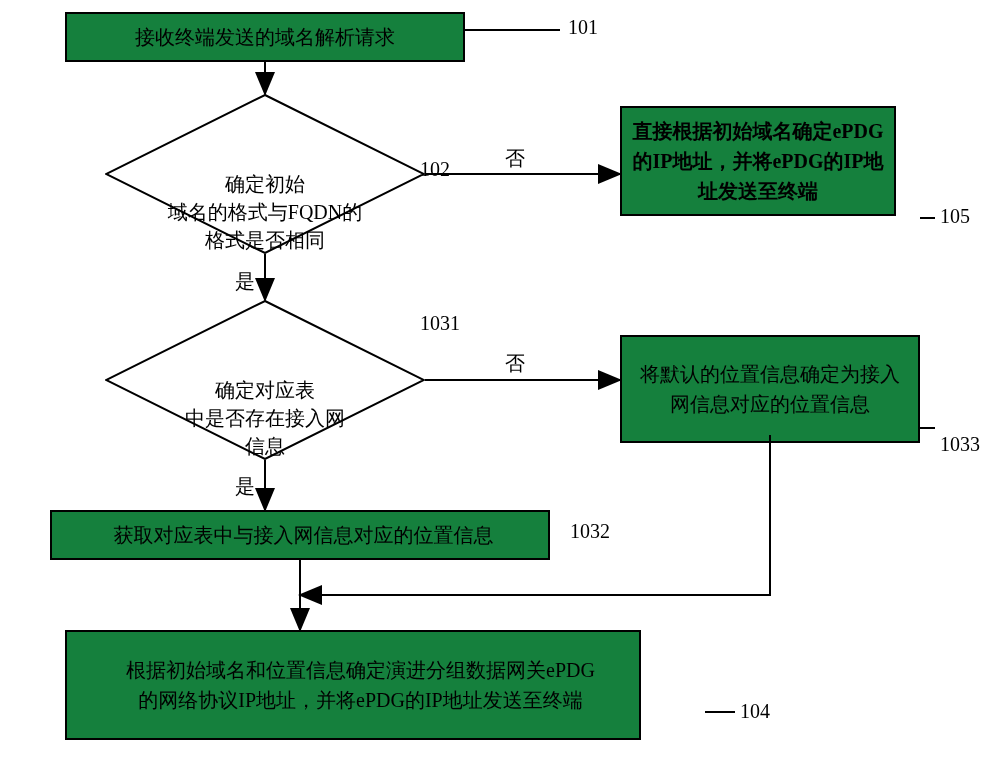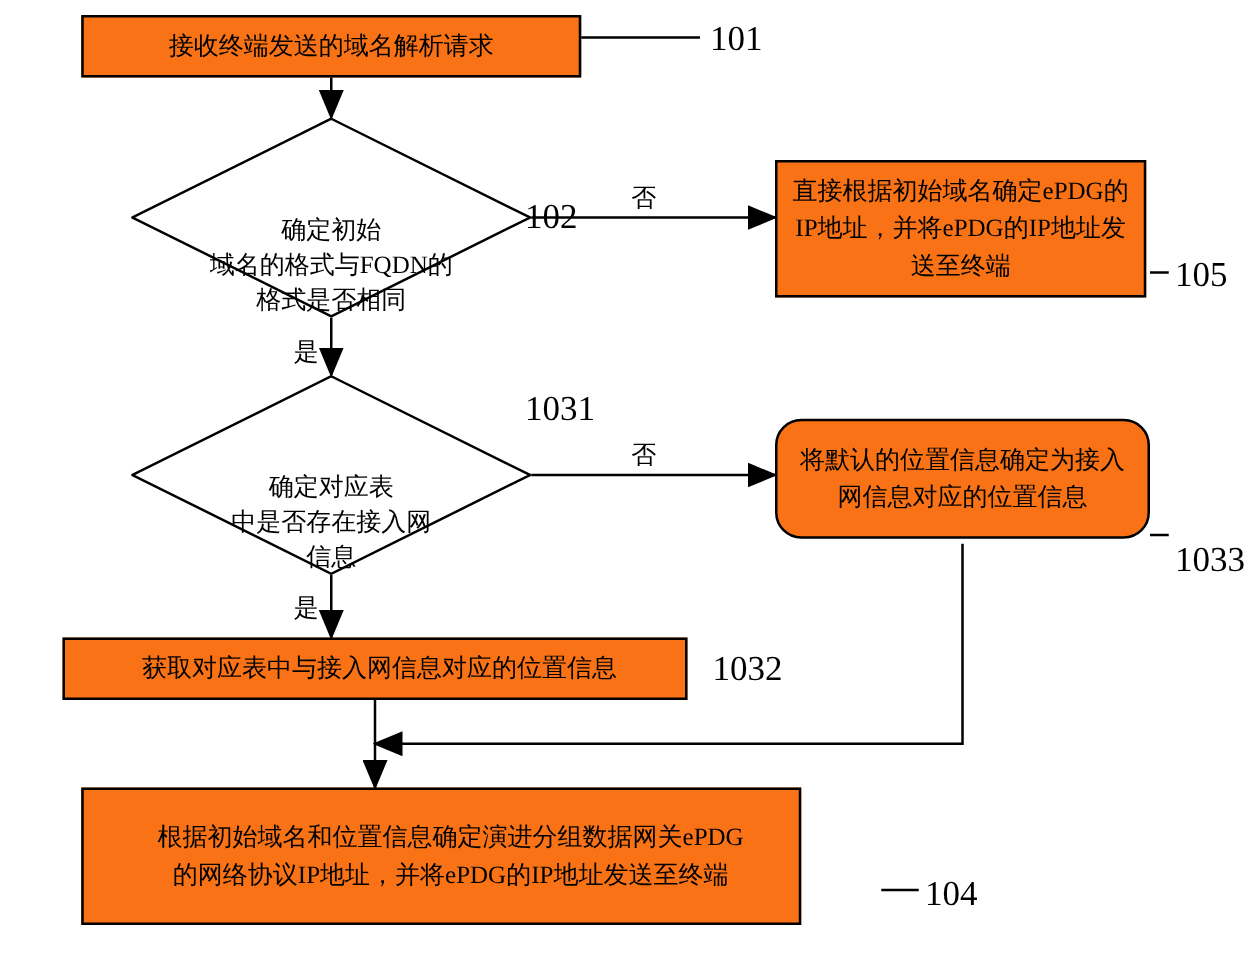--- a/index.html
+++ b/index.html
@@ -12,26 +12,26 @@
       background: #fff;
     }
     .node {
       position: absolute;
       border: 2px solid #000;
       display: flex;
       align-items: center;
       justify-content: center;
       text-align: center;
       padding: 6px 10px;
-      background: #f97316;
+      background: #15803d;
       line-height: 1.5;
     }
     .label {
       position: absolute;
-      font-size: 28px;
+      font-size: 20px;
     }
     .edge-label {
       position: absolute;
       font-size: 20px;
     }
     svg.arrows {
       position: absolute;
       left: 0;
       top: 0;
       width: 1000px;
@@ -71,38 +71,38 @@
     <polygon points="160,1 319,80 160,159 1,80" fill="#fff" stroke="#000" stroke-width="2"></polygon>
   </svg>
   <div class="diamond-text">
     <span style="white-space:pre-line;">确定初始
 域名的格式与FQDN的
 格式是否相同</span>
   </div>
 </div>
 <div class="label" style="left:420px; top:110px;margin-top:48px;">102</div>
 
-<div class="node" style="left:620px; top:128px; width:297px; height:110px;">
+<div class="node" style="left:620px; top:106px; width:276px; height:110px;font-weight:bold;">
   <span>直接根据初始域名确定ePDG的IP地址，并将ePDG的IP地址发送至终端</span>
 </div>
 <div class="label" style="left:940px; top:205px;">105</div>
 
 <div class="diamond" style="left:105px; top:300px; width:320px; height:160px;">
   <svg width="320" height="160">
     <polygon points="160,1 319,80 160,159 1,80" fill="#fff" stroke="#000" stroke-width="2"></polygon>
   </svg>
   <div class="diamond-text">
     <span style="white-space:pre-line;">确定对应表
 中是否存在接入网
 信息</span>
   </div>
 </div>
 <div class="label" style="left:420px; top:312px;">1031</div>
 
-<div class="node" style="left:620px; top:335px; width:300px; height:96px;border-radius:21px;">
+<div class="node" style="left:620px; top:335px; width:300px; height:108px;">
   <span>将默认的位置信息确定为接入网信息对应的位置信息</span>
 </div>
 <div class="label" style="left:940px; top:433px;">1033</div>
 
 <div class="node" style="left:50px; top:510px; width:500px; height:50px;padding-left:17px;">
   <span>获取对应表中与接入网信息对应的位置信息</span>
 </div>
 <div class="label" style="left:570px; top:520px;">1032</div>
 
 <div class="node" style="left:65px; top:630px; width:576px; height:110px;padding-left:25px;">

